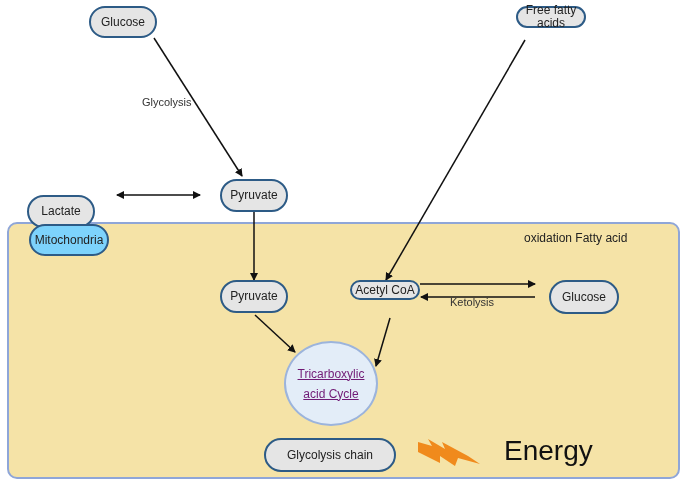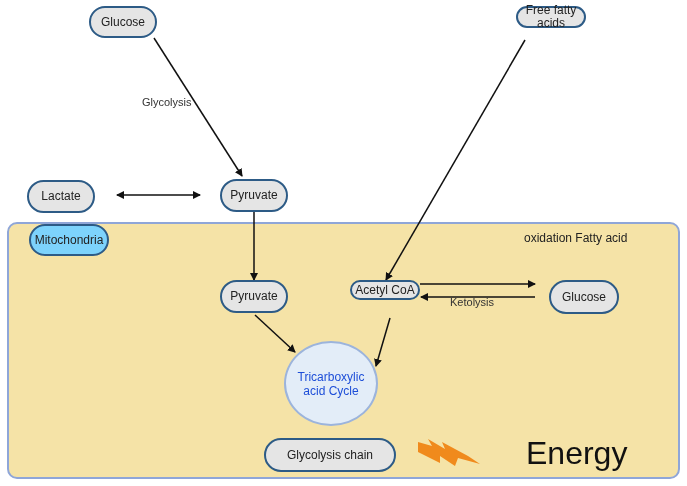--- a/index.html
+++ b/index.html
@@ -1,22 +1,22 @@
 <!DOCTYPE html>
 <html><head>
 <meta charset="utf-8">
 <style>
   html,body{margin:0;padding:0;background:#ffffff;}
   body{width:687px;height:486px;position:relative;overflow:hidden;font-family:"Liberation Sans",sans-serif;}
   .mito{position:absolute;left:7px;top:222px;width:673px;height:257px;background:#f5e3a7;border:2px solid #8fa6d8;border-radius:10px;box-sizing:border-box;}
   .node{position:absolute;box-sizing:border-box;background:#e5e5e5;border:2px solid #2d5b86;border-radius:20px;display:flex;align-items:center;justify-content:center;text-align:center;font-size:12px;color:#222;line-height:13px;}
   .pink{background:#7dd3fc;}
-  .circle{position:absolute;box-sizing:border-box;background:#e3edf8;border:2px solid #9cb4dc;border-radius:50%;display:flex;align-items:center;justify-content:center;text-align:center;font-size:12px;color:#1d4ed8;line-height:14px;}
+  .circle{position:absolute;box-sizing:border-box;background:#e3edf8;border:2px solid #9cb4dc;border-radius:50%;display:flex;align-items:center;justify-content:center;text-align:center;font-size:12px;color:#701a75;line-height:20px;text-decoration:underline;}
   .label{position:absolute;font-size:11px;color:#333;white-space:nowrap;}
-  .energy{position:absolute;font-size:32px;color:#111;margin-left:22px;}
+  .energy{position:absolute;font-size:28px;color:#111;}
   svg.arrows{position:absolute;left:0;top:0;}
 </style>
 </head>
 <body>
 
 <div class="mito"></div>
 
 <svg class="arrows" width="687" height="486">
   <defs>
     <marker id="ah" markerWidth="8" markerHeight="8" refX="7" refY="4" orient="auto" markerUnits="userSpaceOnUse">
@@ -34,21 +34,21 @@
   <line x1="535" y1="297" x2="421" y2="297" stroke="#111" stroke-width="1.5" marker-end="url(#ah)"></line>
   <line x1="255" y1="315" x2="295" y2="352" stroke="#111" stroke-width="1.5" marker-end="url(#ah)"></line>
   <line x1="390" y1="318" x2="376" y2="366" stroke="#111" stroke-width="1.5" marker-end="url(#ah)"></line>
   <path d="M418,442 L432,446 L428,439 L445,449 L442,442 L468,456 L480,464 L458,458 L455,466 L440,456 L440,463 L418,452 Z" fill="#f08a1c"></path>
 </svg>
 
 <div class="node" style="left:89px;top:6px;width:68px;height:32px;">Glucose</div>
 <div class="node" style="left:516px;top:6px;width:70px;height:22px;border-radius:17px;padding:0 4px;">Free fatty acids</div>
 <div class="label" style="left:142px;top:96px;">Glycolysis</div>
 
-<div class="node" style="left:27px;top:180px;width:68px;height:33px;">Lactate</div>
+<div class="node" style="left:27px;top:195px;width:68px;height:33px;">Lactate</div>
 <div class="node" style="left:220px;top:179px;width:68px;height:33px;">Pyruvate</div>
 
 <div class="node pink" style="left:29px;top:224px;width:80px;height:32px;">Mitochondria</div>
 <div class="label" style="left:524px;top:231px;font-size:12px;color:#222;">oxidation Fatty acid</div>
 
 <div class="node" style="left:220px;top:280px;width:68px;height:33px;">Pyruvate</div>
 <div class="node" style="left:350px;top:280px;width:70px;height:20px;text-align:right;">Acetyl CoA</div>
 <div class="label" style="left:450px;top:268px;margin-top:28px;">Ketolysis</div>
 <div class="node" style="left:549px;top:280px;width:70px;height:34px;">Glucose</div>
 

